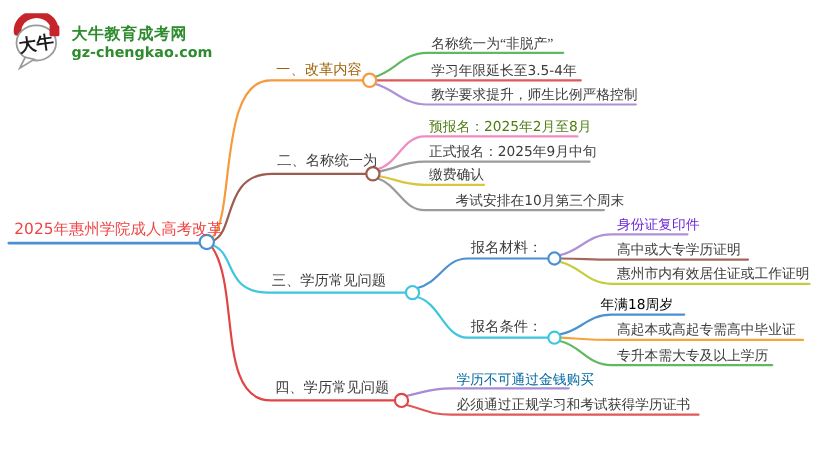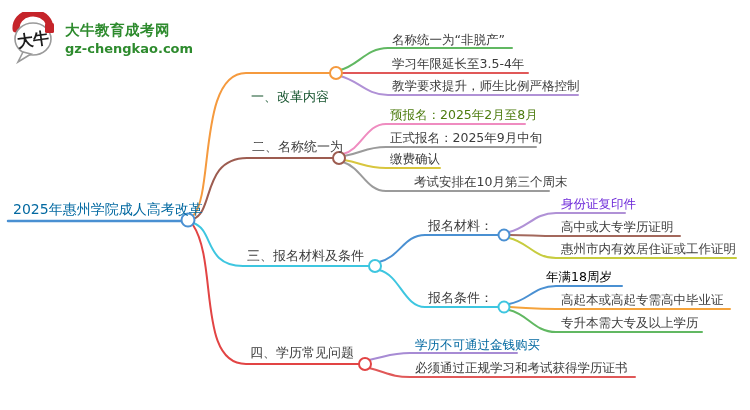--- a/index.html
+++ b/index.html
@@ -60,34 +60,34 @@
       <circle cx="188" cy="220" r="6.5" stroke="#4a90d2"></circle>
       <circle cx="336" cy="73" r="6" stroke="#f59a3e"></circle>
       <circle cx="339" cy="158" r="6" stroke="#9d5c50"></circle>
       <circle cx="375" cy="266" r="6" stroke="#3ec6e0"></circle>
       <circle cx="504" cy="235" r="5.5" stroke="#4a90d2"></circle>
       <circle cx="504" cy="307" r="5.5" stroke="#3ec6e0"></circle>
       <circle cx="365" cy="364" r="6" stroke="#e24444"></circle>
     </g>
   </svg>
 
-  <div class="lbl root" style="left: 13px; top: 201px; color: #0369a1;">2025年惠州学院成人高考改革</div>
+  <div class="lbl root" style="left: 13px; top: 201px; color: #ef4444;">2025年惠州学院成人高考改革</div>
 
-  <div class="lbl branch" style="left: 251px; top: 57px; color: #14532d; margin-top: 33px;">一、改革内容</div>
-  <div class="lbl leaf" style="left: 392px; top: 33px; color: rgb(60, 60, 60);">名称统一为“非脱产”</div>
+  <div class="lbl branch" style="left: 251px; top: 57px; color: #a16207;">一、改革内容</div>
+  <div class="lbl leaf" style="left: 392px; top: 33px; color: rgb(60, 60, 60); font-family: Liberation Serif, serif;">名称统一为“非脱产”</div>
   <div class="lbl leaf" style="left: 392px; top: 57px; color: rgb(60, 60, 60);">学习年限延长至3.5-4年</div>
   <div class="lbl leaf" style="left: 392px; top: 79px; color: rgb(60, 60, 60);">教学要求提升，师生比例严格控制</div>
 
   <div class="lbl branch" style="left: 252px; top: 140px; color: rgb(60, 60, 60);">二、名称统一为</div>
   <div class="lbl leaf" style="left: 390px; top: 108px; color: #4d7c0f;">预报名：2025年2月至8月</div>
   <div class="lbl leaf" style="left: 390px; top: 131px; color: rgb(60, 60, 60);">正式报名：2025年9月中旬</div>
   <div class="lbl leaf" style="left: 390px; top: 152px; color: rgb(60, 60, 60);">缴费确认</div>
   <div class="lbl leaf" style="left: 390px; top: 175px; color: rgb(60, 60, 60); margin-left: 24px;">考试安排在10月第三个周末</div>
 
-  <div class="lbl branch" style="left: 247px; top: 249px; color: rgb(60, 60, 60);">三、报名材料及条件</div>
+  <div class="lbl branch" style="left: 247px; top: 249px; color: rgb(60, 60, 60);">三、学历常见问题</div>
   <div class="lbl branch" style="left: 428px; top: 219px; color: rgb(60, 60, 60);">报名材料：</div>
   <div class="lbl leaf" style="left: 561px; top: 197px; color: #6d28d9;">身份证复印件</div>
   <div class="lbl leaf" style="left: 561px; top: 242px; color: rgb(60, 60, 60);">惠州市内有效居住证或工作证明</div>
   <div class="lbl leaf" style="left: 561px; top: 220px; color: rgb(60, 60, 60);">高中或大专学历证明</div>
   <div class="lbl branch" style="left: 428px; top: 291px; color: rgb(60, 60, 60);">报名条件：</div>
   <div class="lbl leaf" style="left: 546px; top: 270px; color: #000000;">年满18周岁</div>
   <div class="lbl leaf" style="left: 561px; top: 293px; color: rgb(60, 60, 60);">高起本或高起专需高中毕业证</div>
   <div class="lbl leaf" style="left: 561px; top: 316px; color: rgb(60, 60, 60);">专升本需大专及以上学历</div>
 
   <div class="lbl branch" style="left: 250px; top: 346px; color: rgb(60, 60, 60);">四、学历常见问题</div>

